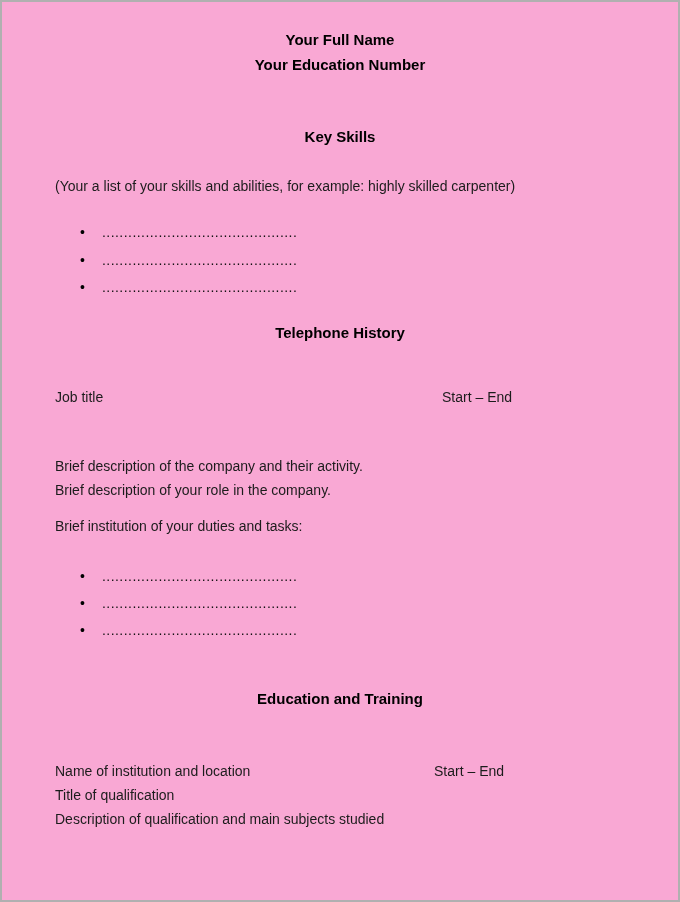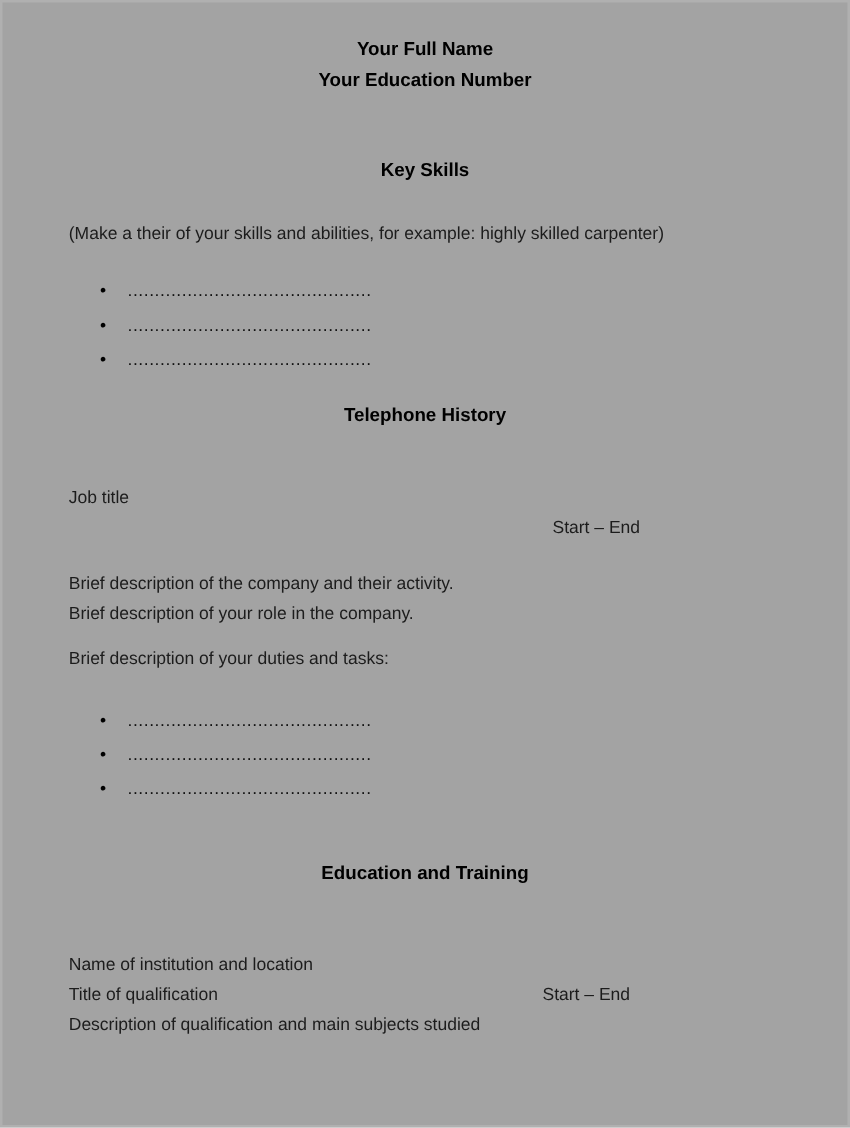--- a/index.html
+++ b/index.html
@@ -5,21 +5,21 @@
   html, body {
     margin: 0;
     padding: 0;
     background: #ffffff;
   }
   .page {
     position: relative;
     width: 680px;
     height: 902px;
     box-sizing: border-box;
-    background: #a3a3a3;
+    background: #f9a8d4;
     border: 2px solid #b0b0b0;
     font-family: "Liberation Sans", "DejaVu Sans", sans-serif;
     color: #1c1c1c;
     overflow: hidden;
   }
   .line {
     position: absolute;
     left: 53px;
     right: 53px;
     height: 16px;
@@ -33,21 +33,20 @@
     text-align: center;
   }
   .heading {
     font-weight: bold;
     font-size: 15px;
     color: #000000;
   }
   .col2 {
     position: absolute;
     top: 0;
-    margin-top: 24px;
   }
   .col2.emp { left: 387px; }   
   .col2.edu { left: 379px; }   
   .bullet-row { left: 0; right: 0; }
   .bullet {
     position: absolute;
     left: 78px;
     top: 0;
     font-size: 14px;
     color: #000000;
@@ -63,21 +62,21 @@
 </style>
 </head>
 <body>
 
 <div class="page">
 
   <div class="line center heading" style="top:30px">Your Full Name</div>
   <div class="line center heading" style="top:55px">Your Education Number</div>
 
   <div class="line center heading" style="top:127px">Key Skills</div>
-  <div class="line" style="top:176px">(Make a their of your skills and abilities, for example: highly skilled carpenter)</div>
+  <div class="line" style="top:176px">(Your a list of your skills and abilities, for example: highly skilled carpenter)</div>
 
   <div class="line bullet-row" style="top:222px">
     <span class="bullet">•</span>
     <span class="dots">.............................................</span>
   </div>
   <div class="line bullet-row" style="top:250px">
     <span class="bullet">•</span>
     <span class="dots">.............................................</span>
   </div>
   <div class="line bullet-row" style="top:277px">
@@ -88,21 +87,21 @@
   <div class="line center heading" style="top:323px">Telephone History</div>
 
   <div class="line" style="top:387px">
     <span>Job title</span>
     <span class="col2 emp">Start – End</span>
   </div>
 
   <div class="line" style="top:456px">Brief description of the company and their activity.</div>
   <div class="line" style="top:480px">Brief description of your role in the company.</div>
 
-  <div class="line" style="top:516px">Brief description of your duties and tasks:</div>
+  <div class="line" style="top:516px">Brief institution of your duties and tasks:</div>
 
   <div class="line bullet-row" style="top:566px">
     <span class="bullet">•</span>
     <span class="dots">.............................................</span>
   </div>
   <div class="line bullet-row" style="top:593px">
     <span class="bullet">•</span>
     <span class="dots">.............................................</span>
   </div>
   <div class="line bullet-row" style="top:620px">

